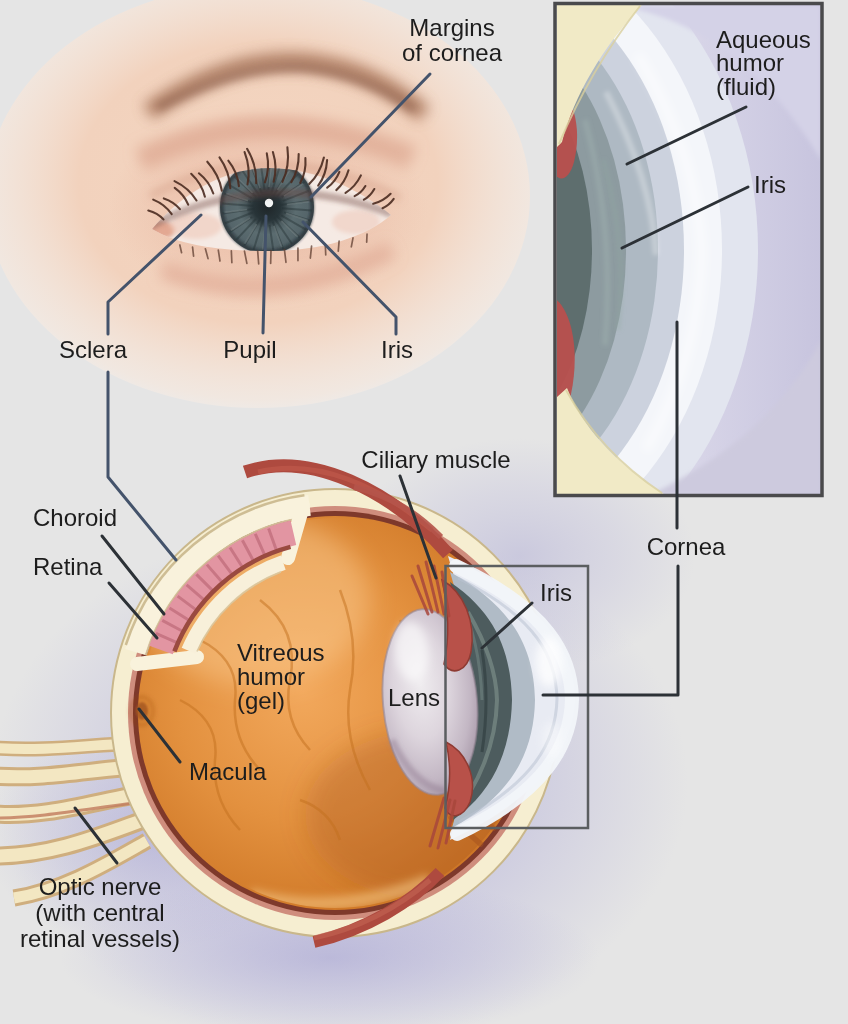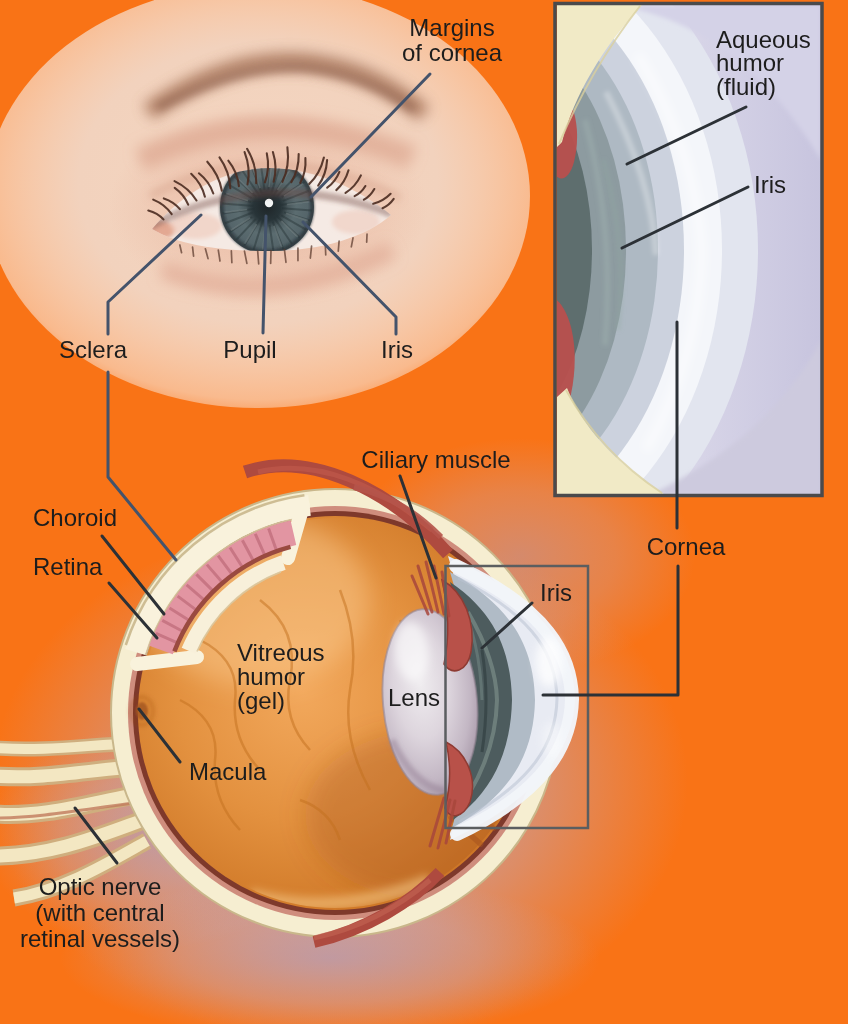--- a/index.html
+++ b/index.html
@@ -1,16 +1,16 @@
 <!DOCTYPE html>
 <html><head>
 <meta charset="utf-8">
 <style>
   html,body{margin:0;padding:0;background:#ffffff;}
-  .stage{position:relative;width:848px;height:1024px;background:#f97316;overflow:hidden;}
+  .stage{position:relative;width:848px;height:1024px;background:#e5e5e5;overflow:hidden;}
   svg{display:block;}
   text{font-family:"Liberation Sans","DejaVu Sans",sans-serif;font-size:24px;fill:#1d1d1d;}
   .t-mid{text-anchor:middle;}
   .ld-a{stroke:#44536b;stroke-width:3;fill:none;stroke-linecap:round;stroke-linejoin:round;}
   .ld-b{stroke:#2c3136;stroke-width:3;fill:none;stroke-linecap:round;stroke-linejoin:round;}
 </style>
 </head>
 <body>
 
 <div class="stage">

